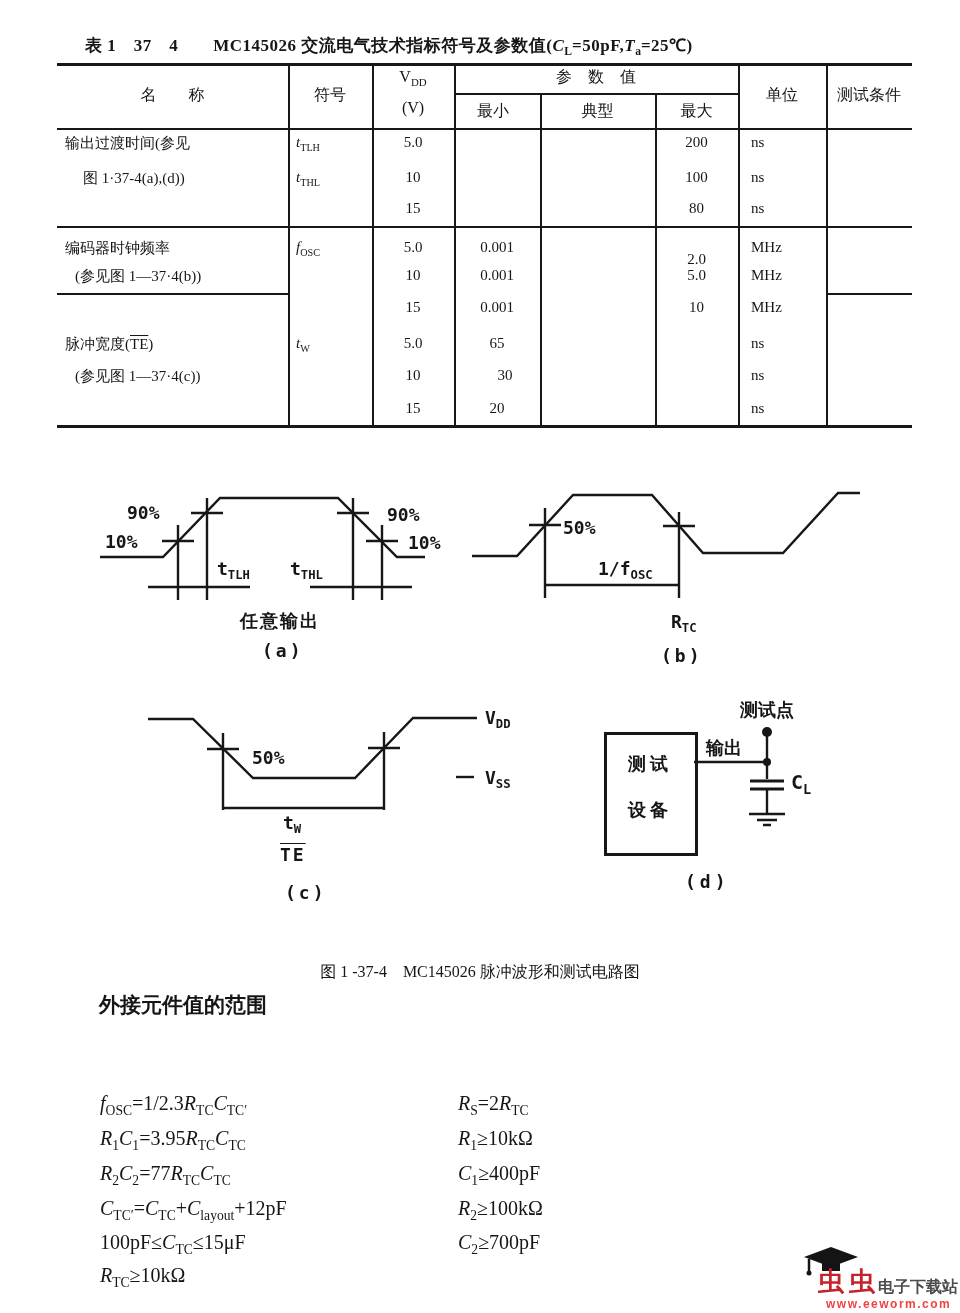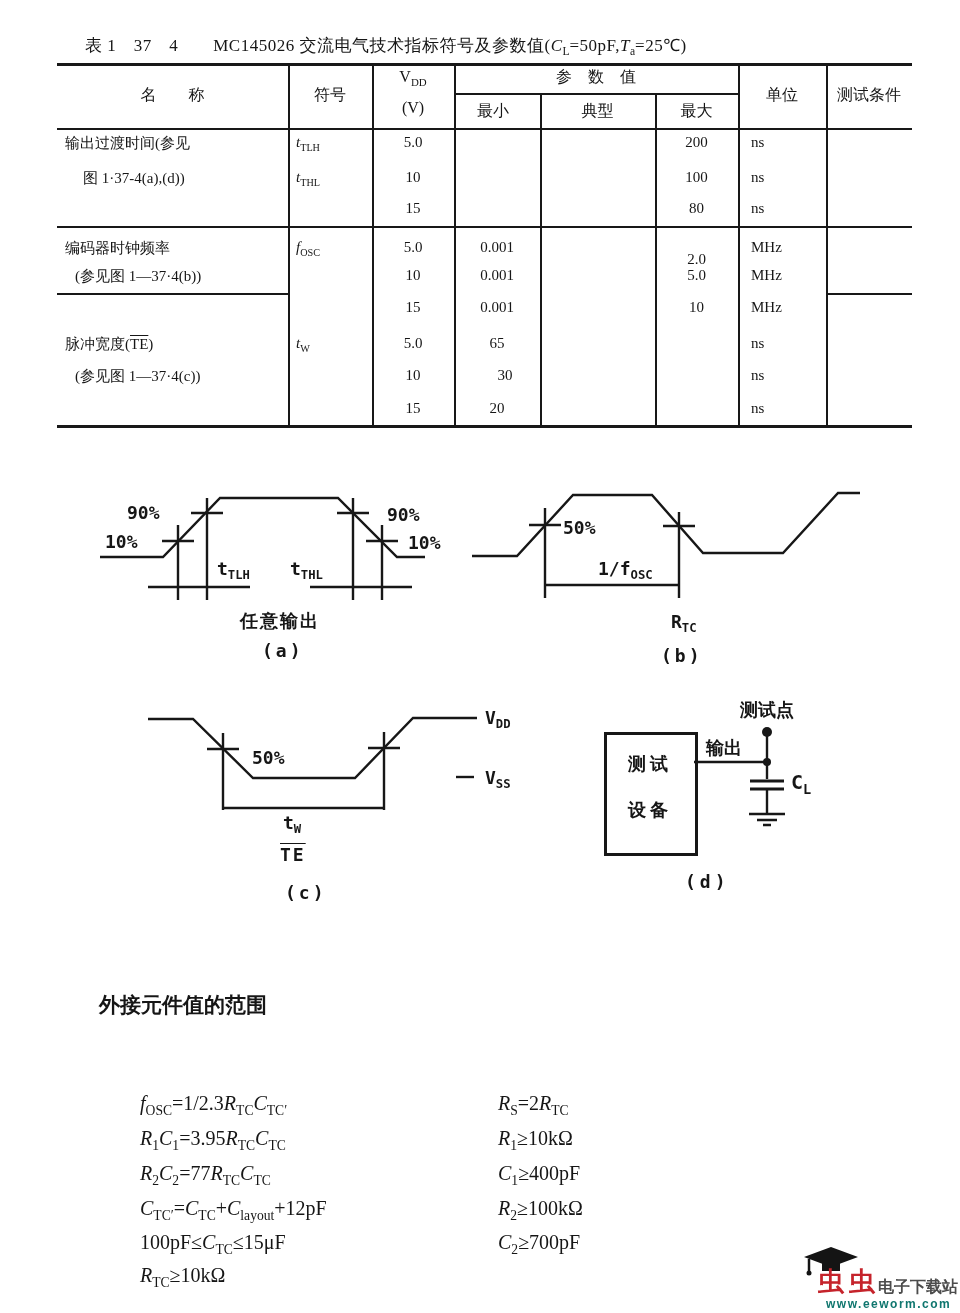--- a/index.html
+++ b/index.html
@@ -1,21 +1,21 @@
 <!DOCTYPE html>
 <html><head>
 <meta charset="utf-8">
 <style>
   html,body{margin:0;padding:0;background:#e9e9e9;}
   .page{position:relative;width:960px;height:1313px;background:#ffffff;overflow:hidden;
         font-family:"Liberation Sans",sans-serif;color:#161616;}
   .abs{position:absolute;}
   .ln{position:absolute;background:#181818;}
   
-  .tbl-title{position:absolute;left:85px;top:33px;font-weight:400;font-size:17px;
+  .tbl-title{position:absolute;left:85px;top:33px;font-weight:700;font-size:17px;
              font-family:"Liberation Serif",serif;letter-spacing:.5px;white-space:nowrap;}
   .spec-table{position:absolute;left:57px;top:63px;width:855px;height:365px;}
   .c{position:absolute;font-family:"Liberation Serif",serif;font-size:15px;white-space:nowrap;}
   .hd{font-size:16px;}
   .ctr{text-align:center;}
   .sym{font-family:"Liberation Serif",serif;}
   
   .fp-txt{}
   .fp-var{font-style:italic;}
   .fp-sub{font-size:68%;vertical-align:-0.35em;letter-spacing:0;}
@@ -26,28 +26,28 @@
   .wf{stroke:#171717;stroke-width:2.4;fill:none;}
   .lbl{position:absolute;font-family:"DejaVu Sans Mono",monospace;font-weight:700;
        font-size:18px;white-space:nowrap;}
   .clbl{position:absolute;font-size:18px;font-weight:700;white-space:nowrap;}
   
   .fig-caption{position:absolute;left:0;top:962px;width:960px;text-align:center;
                font-size:16px;font-family:"Liberation Serif",serif;}
   .sec-head{position:absolute;left:99px;top:991px;font-size:21px;font-weight:700;}
   .intro{position:absolute;left:99px;top:1055px;font-size:20px;
          font-family:"Liberation Serif",serif;}
-  .formula{position:absolute;font-family:"Liberation Serif",serif;font-size:20px;white-space:nowrap;margin-left:40px;}
+  .formula{position:absolute;font-family:"Liberation Serif",serif;font-size:20px;white-space:nowrap;}
   
   .wmark{position:absolute;left:323px;top:638px;font-size:44px;font-weight:700;
          color:#ececec;letter-spacing:2px;}
   .logo-brand{position:absolute;left:818px;top:1264px;color:#c5232b;font-weight:700;
               font-size:26px;letter-spacing:5px;}
   .logo-site{position:absolute;left:878px;top:1277px;color:#4c4c4c;font-weight:700;font-size:16px;}
-  .logo-url{position:absolute;left:826px;top:1297px;color:#0f766e;font-weight:700;
+  .logo-url{position:absolute;left:826px;top:1297px;color:#ef4444;font-weight:700;
             font-size:12px;letter-spacing:1.5px;}
 </style>
 </head>
 <body>
 
 <div class="page">
 
   <div class="tbl-title"><span class="fp-txt">表 1　37　4　　MC145026 交流电气技术指标符号及参数值(</span><span class="fp-var">C</span><span class="fp-sub">L</span><span class="fp-txt">=50pF,</span><span class="fp-var">T</span><span class="fp-sub">a</span><span class="fp-txt">=25℃)</span></div>
 
   <div class="spec-table">
@@ -185,20 +185,21 @@
     </svg>
     <div style="position:absolute;left:14px;top:42px;width:88px;height:118px;border:3px solid #171717;"></div>
     <span class="clbl" style="left:38px;top:62px;letter-spacing:4px;">测试</span>
     <span class="clbl" style="left:38px;top:108px;letter-spacing:4px;">设备</span>
     <span class="clbl" style="left:116px;top:46px;">输出</span>
     <span class="clbl" style="left:150px;top:8px;">测试点</span>
     <span class="lbl" style="left:201px;top:80px;font-size:20px;"><span class="fp-txt">C</span><span class="fp-sub">L</span></span>
     <span class="lbl" style="left:95px;top:181px;letter-spacing:4px;">(d)</span>
   </div>
 
+  <div class="fig-caption">图 1 -37-4　MC145026 脉冲波形和测试电路图</div>
 
   <div class="sec-head">外接元件值的范围</div>
 
   <div class="formula" style="left:100px;top:1092px;"><span class="fp-var">f</span><span class="fp-sub">OSC</span><span class="fp-txt">=1/2.3</span><span class="fp-var">R</span><span class="fp-sub">TC</span><span class="fp-var">C</span><span class="fp-sub">TC′</span></div>
   <div class="formula" style="left:100px;top:1127px;"><span class="fp-var">R</span><span class="fp-sub">1</span><span class="fp-var">C</span><span class="fp-sub">1</span><span class="fp-txt">=3.95</span><span class="fp-var">R</span><span class="fp-sub">TC</span><span class="fp-var">C</span><span class="fp-sub">TC</span></div>
   <div class="formula" style="left:100px;top:1162px;"><span class="fp-var">R</span><span class="fp-sub">2</span><span class="fp-var">C</span><span class="fp-sub">2</span><span class="fp-txt">=77</span><span class="fp-var">R</span><span class="fp-sub">TC</span><span class="fp-var">C</span><span class="fp-sub">TC</span></div>
   <div class="formula" style="left:100px;top:1197px;"><span class="fp-var">C</span><span class="fp-sub">TC′</span><span class="fp-txt">=</span><span class="fp-var">C</span><span class="fp-sub">TC</span><span class="fp-txt">+</span><span class="fp-var">C</span><span class="fp-sub">layout</span><span class="fp-txt">+12pF</span></div>
   <div class="formula" style="left:100px;top:1231px;"><span class="fp-txt">100pF≤</span><span class="fp-var">C</span><span class="fp-sub">TC</span><span class="fp-txt">≤15μF</span></div>
   <div class="formula" style="left:100px;top:1264px;"><span class="fp-var">R</span><span class="fp-sub">TC</span><span class="fp-txt">≥10kΩ</span></div>
 

